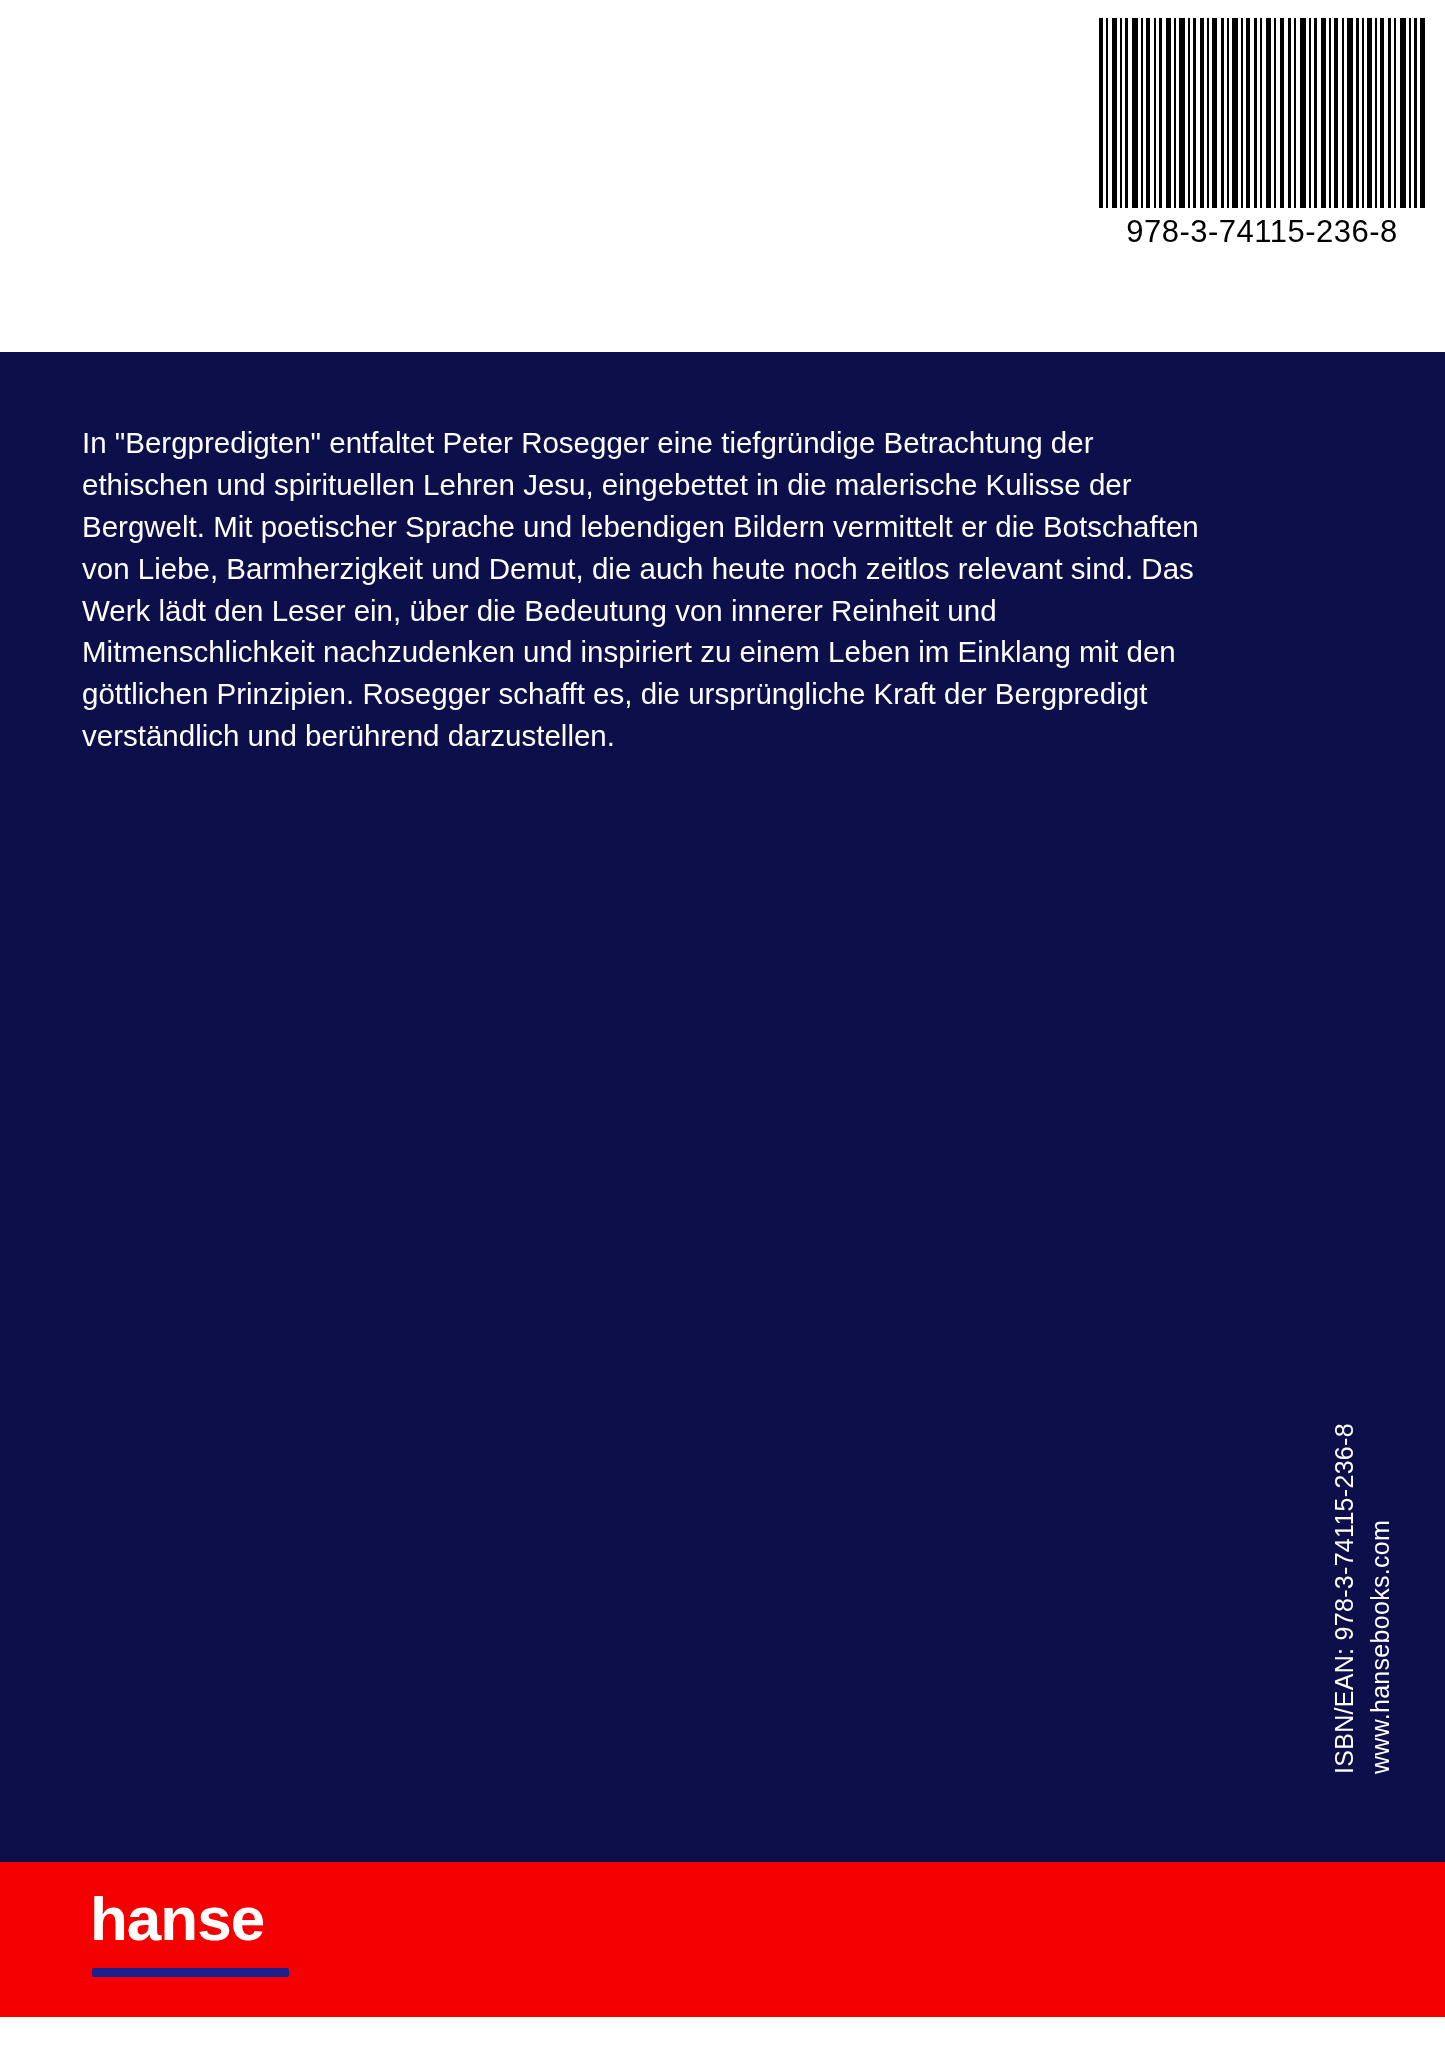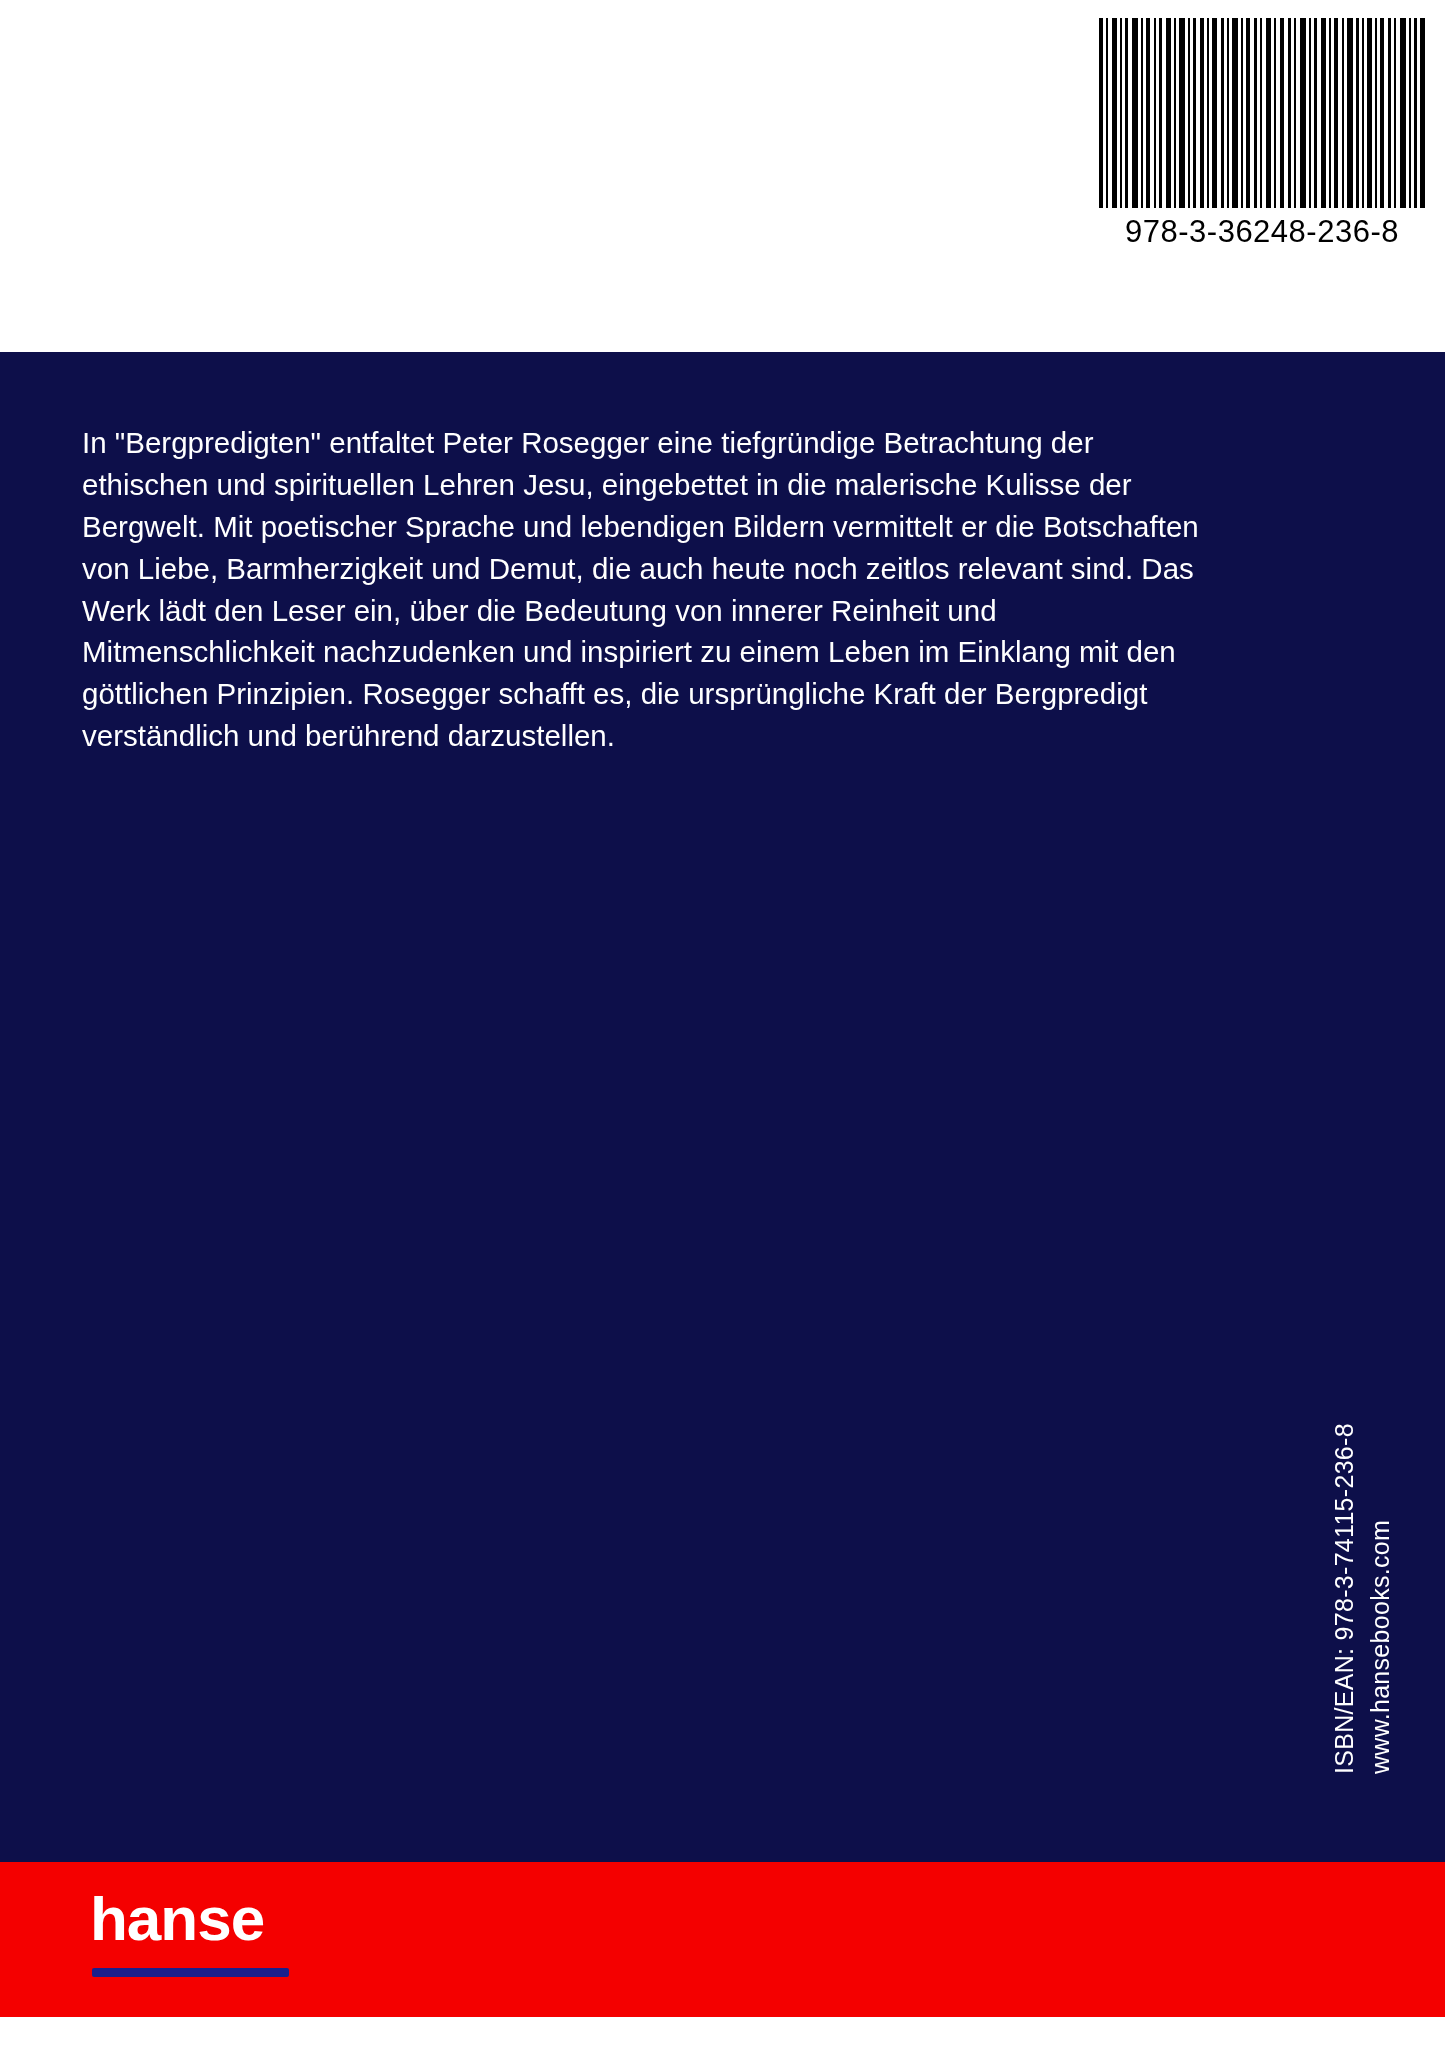--- a/index.html
+++ b/index.html
@@ -198,21 +198,21 @@
           <rect x="278" y="0" width="2" height="190"></rect>
           <rect x="283" y="0" width="4" height="190"></rect>
           <rect x="291" y="0" width="3" height="190"></rect>
           <rect x="297" y="0" width="2" height="190"></rect>
           <rect x="303" y="0" width="6" height="190"></rect>
           <rect x="312" y="0" width="2" height="190"></rect>
           <rect x="317" y="0" width="3" height="190"></rect>
           <rect x="323" y="0" width="5" height="190"></rect>
         </g>
       </svg>
-      <div class="barcode-number">978-3-36248-236-8</div>
+      <div class="barcode-number">978-3-74115-236-8</div>
     </div>
   </div>
 
   <div class="navy-panel">
     <div class="blurb">
       <p>In "Bergpredigten" entfaltet Peter Rosegger eine tiefgründige Betrachtung der ethischen und spirituellen Lehren Jesu, eingebettet in die malerische Kulisse der Bergwelt. Mit poetischer Sprache und lebendigen Bildern vermittelt er die Botschaften von Liebe, Barmherzigkeit und Demut, die auch heute noch zeitlos relevant sind. Das Werk lädt den Leser ein, über die Bedeutung von innerer Reinheit und Mitmenschlichkeit nachzudenken und inspiriert zu einem Leben im Einklang mit den göttlichen Prinzipien. Rosegger schafft es, die ursprüngliche Kraft der Bergpredigt verständlich und berührend darzustellen.</p>
     </div>
 
     <div class="vertical-info">
       <div class="vertical-line isbn">ISBN/EAN: 978-3-74115-236-8</div>

